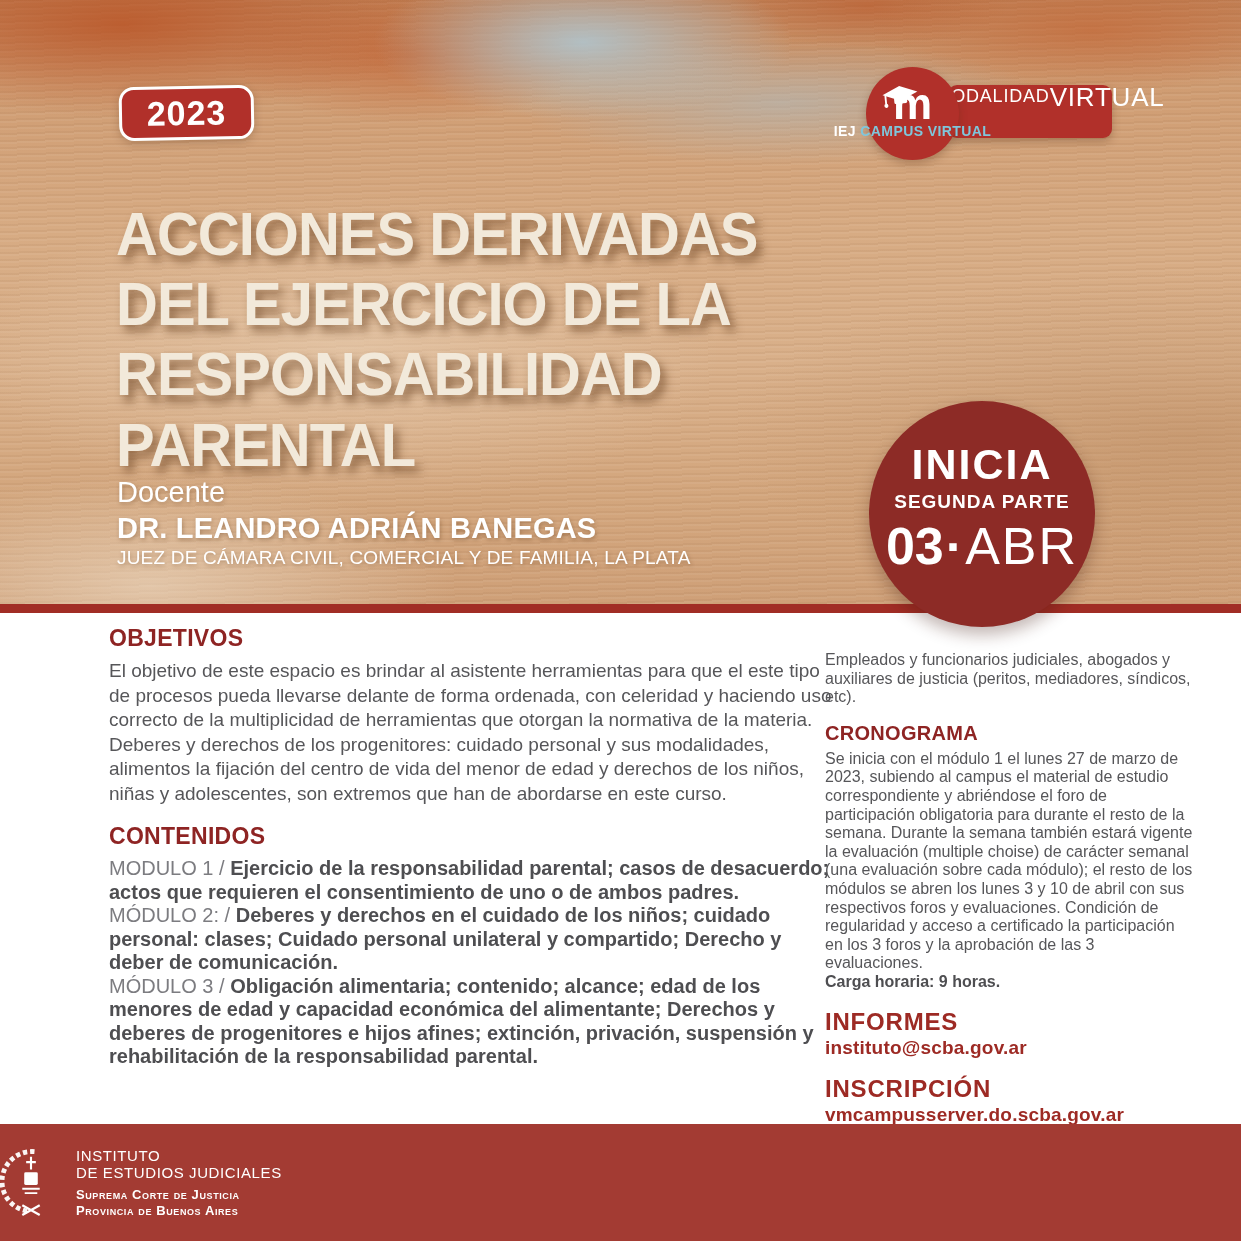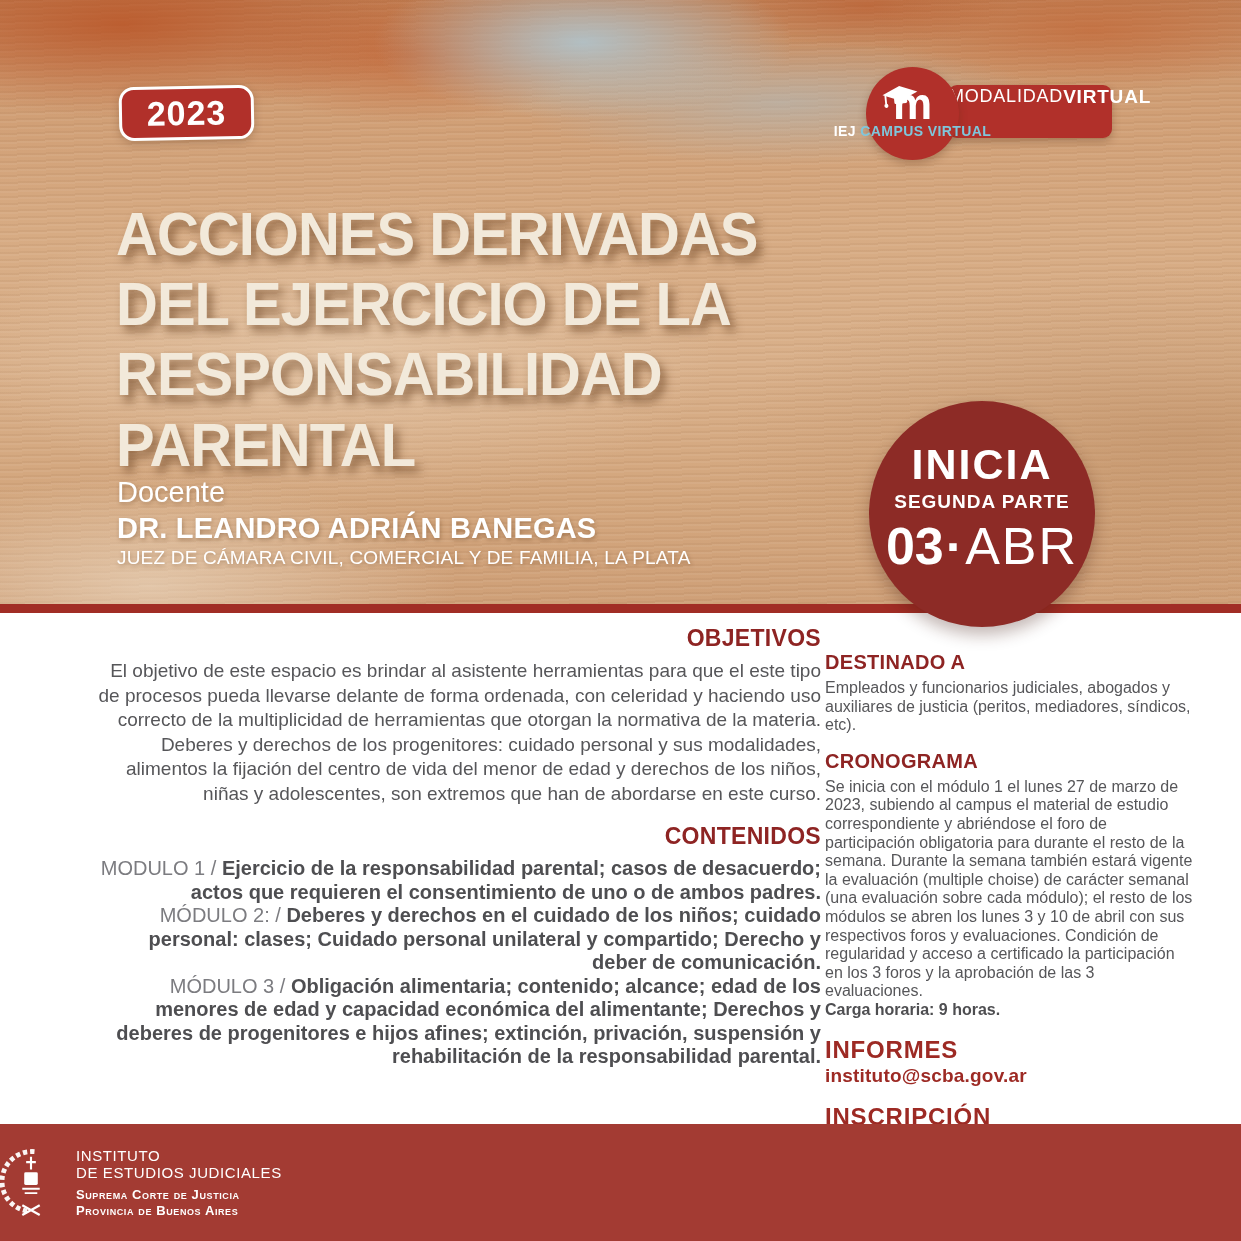--- a/index.html
+++ b/index.html
@@ -34,21 +34,21 @@
     transform:rotate(-1deg);
     box-shadow:0 3px 8px rgba(80,40,15,0.25);
   }
   .modality {
     position:absolute; left:948px; top:85px; width:164px; height:53px;
     background:#b1302a; border-radius:9px; color:#ffffff;
     display:flex; justify-content:center;
     padding-left:40px; box-shadow:0 4px 9px rgba(80,40,15,0.30);
   }
   .modality .mline1 { font-size:18px; font-weight:400; letter-spacing:0.8px; line-height:22px; }
-  .modality .mline2 { font-size:19px; font-weight:700; letter-spacing:0.8px; line-height:24px; }
+  .modality .mline2 { font-size:26px; font-weight:400; letter-spacing:0.8px; line-height:24px; }
   .logo-circle {
     position:absolute; left:866px; top:67px; width:93px; height:93px;
     background:#b1302a; border-radius:50%;
     display:flex; flex-direction:column; align-items:center;
     box-shadow:0 4px 9px rgba(80,40,15,0.30); z-index:2;
   }
   .logo-m { position:relative; margin-top:16px; font-size:44px; line-height:42px; font-weight:700; color:#ffffff; }
   .logo-cap { position:absolute; top:-10px; left:-12px; transform:rotate(-6deg); }
   .logo-sub { margin-top:-2px; font-size:14px; font-weight:700; letter-spacing:0.4px; white-space:nowrap; }
   .logo-sub .iej { color:#ffffff; }
@@ -72,21 +72,21 @@
   .inicia-line1 { font-size:43px; font-weight:800; letter-spacing:2px; line-height:46px; }
   .inicia-line2 { font-size:19px; font-weight:700; letter-spacing:1px; line-height:24px; margin-top:3px; }
   .inicia-date  { margin-top:4px; line-height:56px; white-space:nowrap; }
   .inicia-date .day   { font-size:52px; font-weight:800; }
   .inicia-date .dot   { font-size:52px; font-weight:800; padding:0 2px; }
   .inicia-date .month { font-size:52px; font-weight:400; letter-spacing:2px; }
   
   .divider { position:absolute; left:0; top:604px; width:1241px; height:9px; background:#a12d25; }
   
   .content { position:absolute; left:0; top:613px; width:1241px; height:511px; background:#ffffff; }
-  .col-left  { position:absolute; left:93px;  top:12px; width:728px;text-align:right; }
+  .col-left  { position:absolute; left:109px;  top:12px; width:728px; }
   .col-right { position:absolute; left:825px; top:38px; width:368px; }
   .h-left {
     margin:0 0 7px 0; font-size:23px; font-weight:700; color:#8e2423; letter-spacing:0.3px;
   }
   .h-left.second { margin-top:17px; }
   .body-p { margin:0; font-size:19px; line-height:24.5px; color:#565659; }
   .module { margin:0; font-size:20px; line-height:23.5px; }
   .mlabel { color:#7c7c80; font-weight:400; }
   .mtext  { color:#4e4e51; font-weight:700; }
   .h-right { margin:0 0 5px 0; font-size:20px; font-weight:700; color:#8e2423; letter-spacing:0.3px; }
@@ -180,21 +180,20 @@
         <span class="mlabel">MÓDULO 2: /</span>
         <span class="mtext">Deberes y derechos en el cuidado de los niños; cuidado personal: clases; Cuidado personal unilateral y compartido; Derecho y deber de comunicación.</span>
       </p>
       <p class="module">
         <span class="mlabel">MÓDULO 3 /</span>
         <span class="mtext">Obligación alimentaria; contenido; alcance; edad de los menores de edad y capacidad económica del alimentante; Derechos y deberes de progenitores e hijos afines; extinción, privación, suspensión y rehabilitación de la responsabilidad parental.</span>
       </p>
     </div>
 
     <div class="col-right">
-      <h3 class="h-right">DESTINADO A</h3>
       <p class="rbody">Empleados y funcionarios judiciales, abogados y auxiliares de justicia (peritos, mediadores, síndicos, etc).</p>
 
       <h3 class="h-right second">CRONOGRAMA</h3>
       <p class="rbody">Se inicia con el módulo 1 el lunes 27 de marzo de 2023, subiendo al campus el material de estudio correspondiente y abriéndose el foro de participación obligatoria para durante el resto de la semana. Durante la semana también estará vigente la evaluación (multiple choise) de carácter semanal (una evaluación sobre cada módulo); el resto de los módulos se abren los lunes 3 y 10 de abril con sus respectivos foros y evaluaciones. Condición de regularidad y acceso a certificado la participación en los 3 foros y la aprobación de las 3 evaluaciones.</p>
       <p class="rbody bold">Carga horaria: 9 horas.</p>
 
       <h4 class="h-link">INFORMES</h4>
       <a class="red-link" href="#">instituto@scba.gov.ar</a>
 
       <h4 class="h-link">INSCRIPCIÓN</h4>

